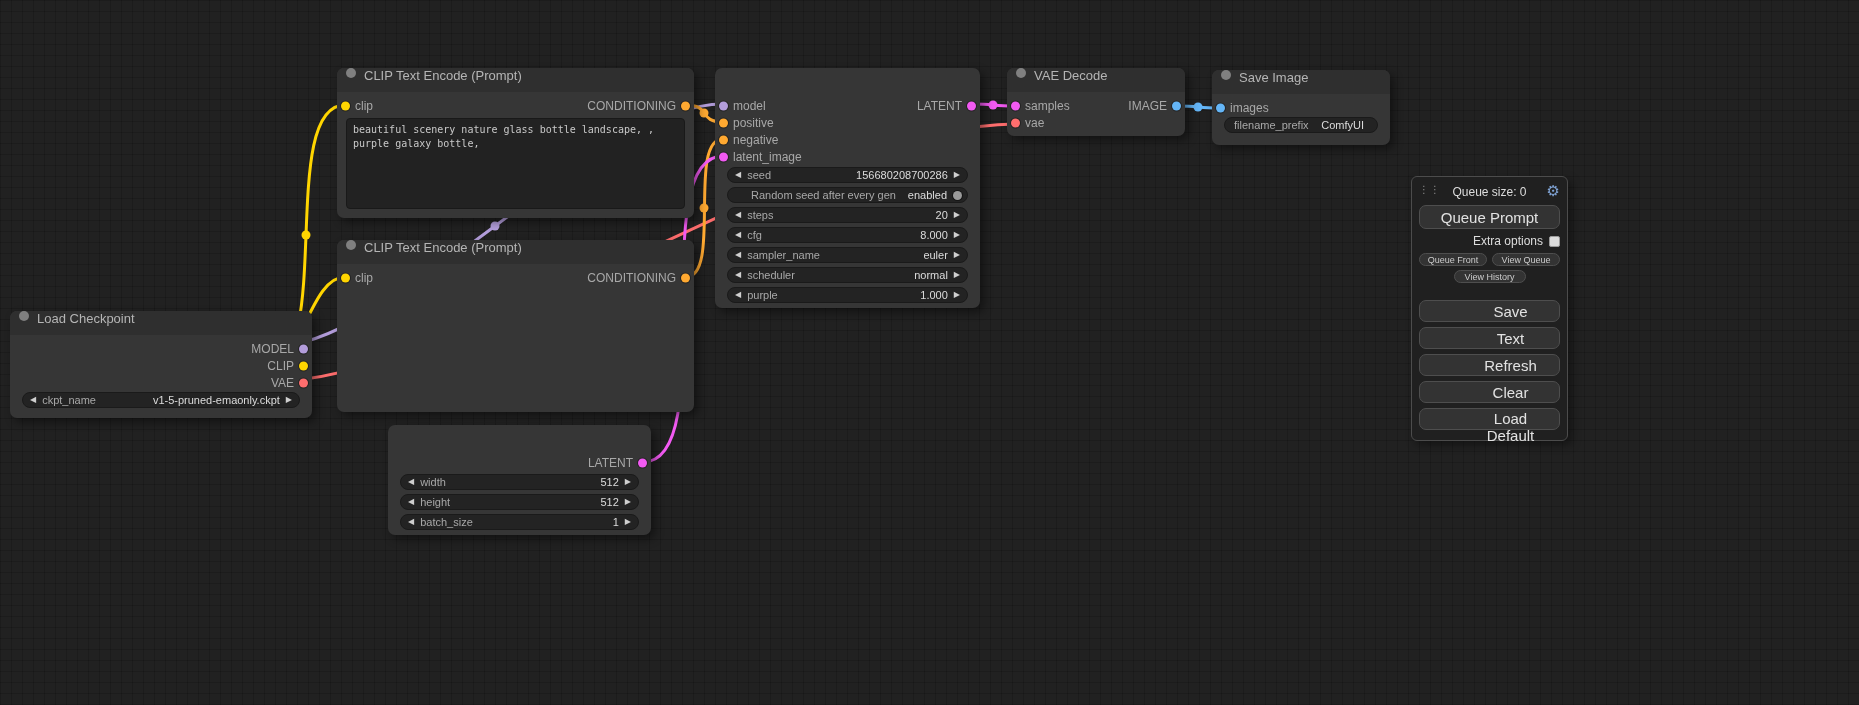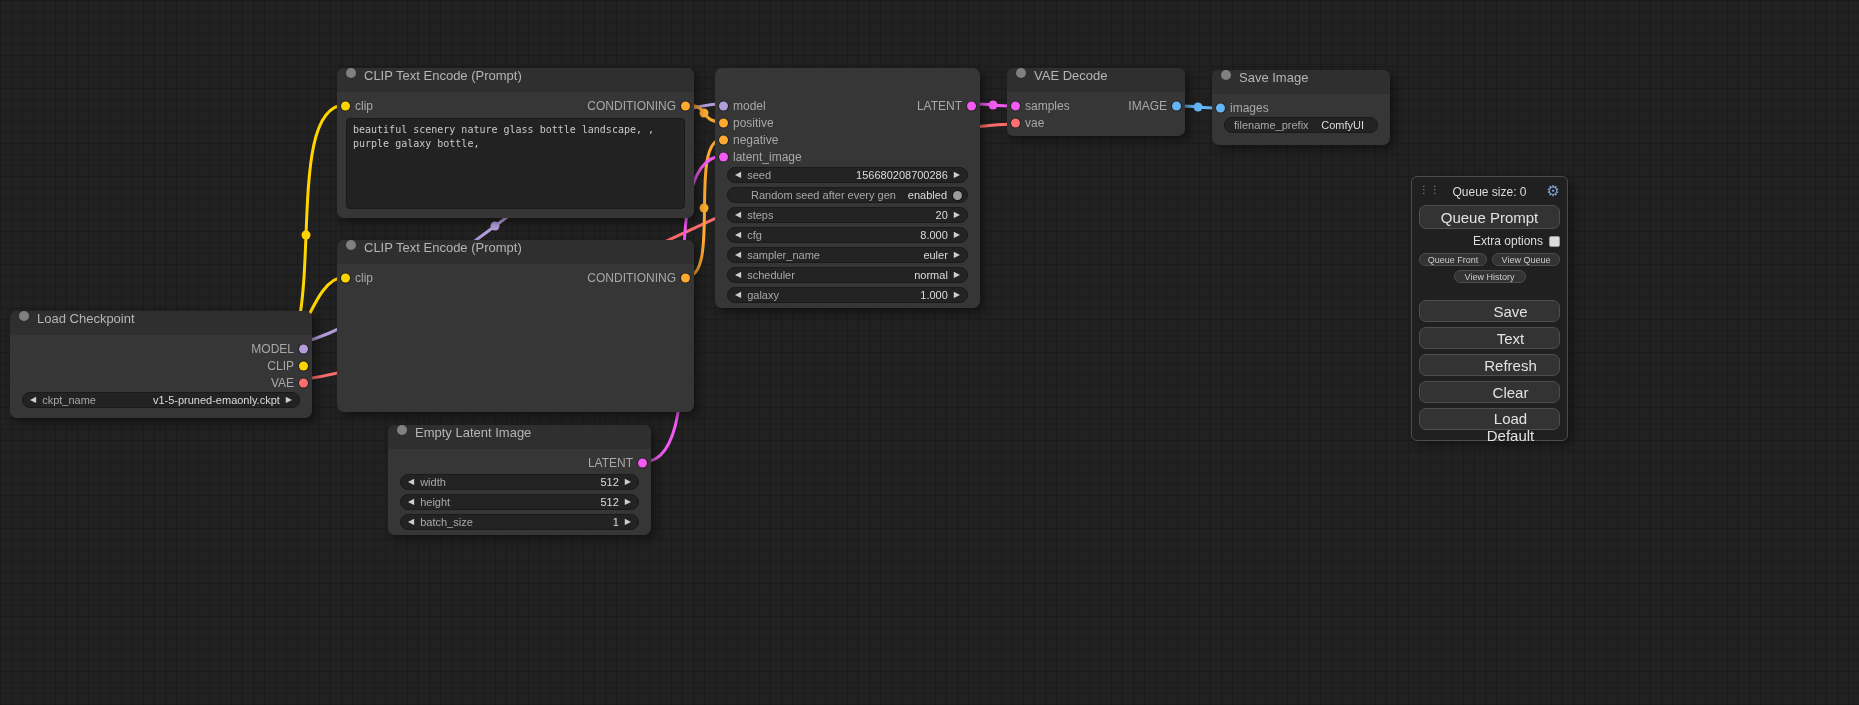--- a/index.html
+++ b/index.html
@@ -195,21 +195,21 @@
       <span class="w-arrow">▶</span>
     </div>
     <div class="widget" style="top:199px">
       <span class="w-arrow">◀</span>
       <span class="w-name">scheduler</span>
       <span class="w-value">normal</span>
       <span class="w-arrow">▶</span>
     </div>
     <div class="widget" style="top:219px">
       <span class="w-arrow">◀</span>
-      <span class="w-name">galaxy</span>
+      <span class="w-name">purple</span>
       <span class="w-value">1.000</span>
       <span class="w-arrow">▶</span>
     </div>
   </div>
 
   <div class="node" style="left:1007px;top:68px;width:178px;height:68px;">
     <div class="node-title">
       <span class="collapse-dot"></span>
       <span>VAE Decode</span>
     </div>
@@ -234,24 +234,20 @@
       <span class="pin in c-image"></span>
       <span class="in-label">images</span>
     </div>
     <div class="widget" style="top:47px">
       <span class="w-name" style="margin-left:2px">filename_prefix</span>
       <span class="w-value">ComfyUI</span>
     </div>
   </div>
 
   <div class="node" style="left:388px;top:425px;width:263px;height:110px;">
-    <div class="node-title">
-      <span class="collapse-dot"></span>
-      <span>Empty Latent Image</span>
-    </div>
     <div class="srow" style="top:29px">
       <span class="out-label">LATENT</span>
       <span class="pin out c-latent"></span>
     </div>
     <div class="widget" style="top:49px">
       <span class="w-arrow">◀</span>
       <span class="w-name">width</span>
       <span class="w-value">512</span>
       <span class="w-arrow">▶</span>
     </div>

